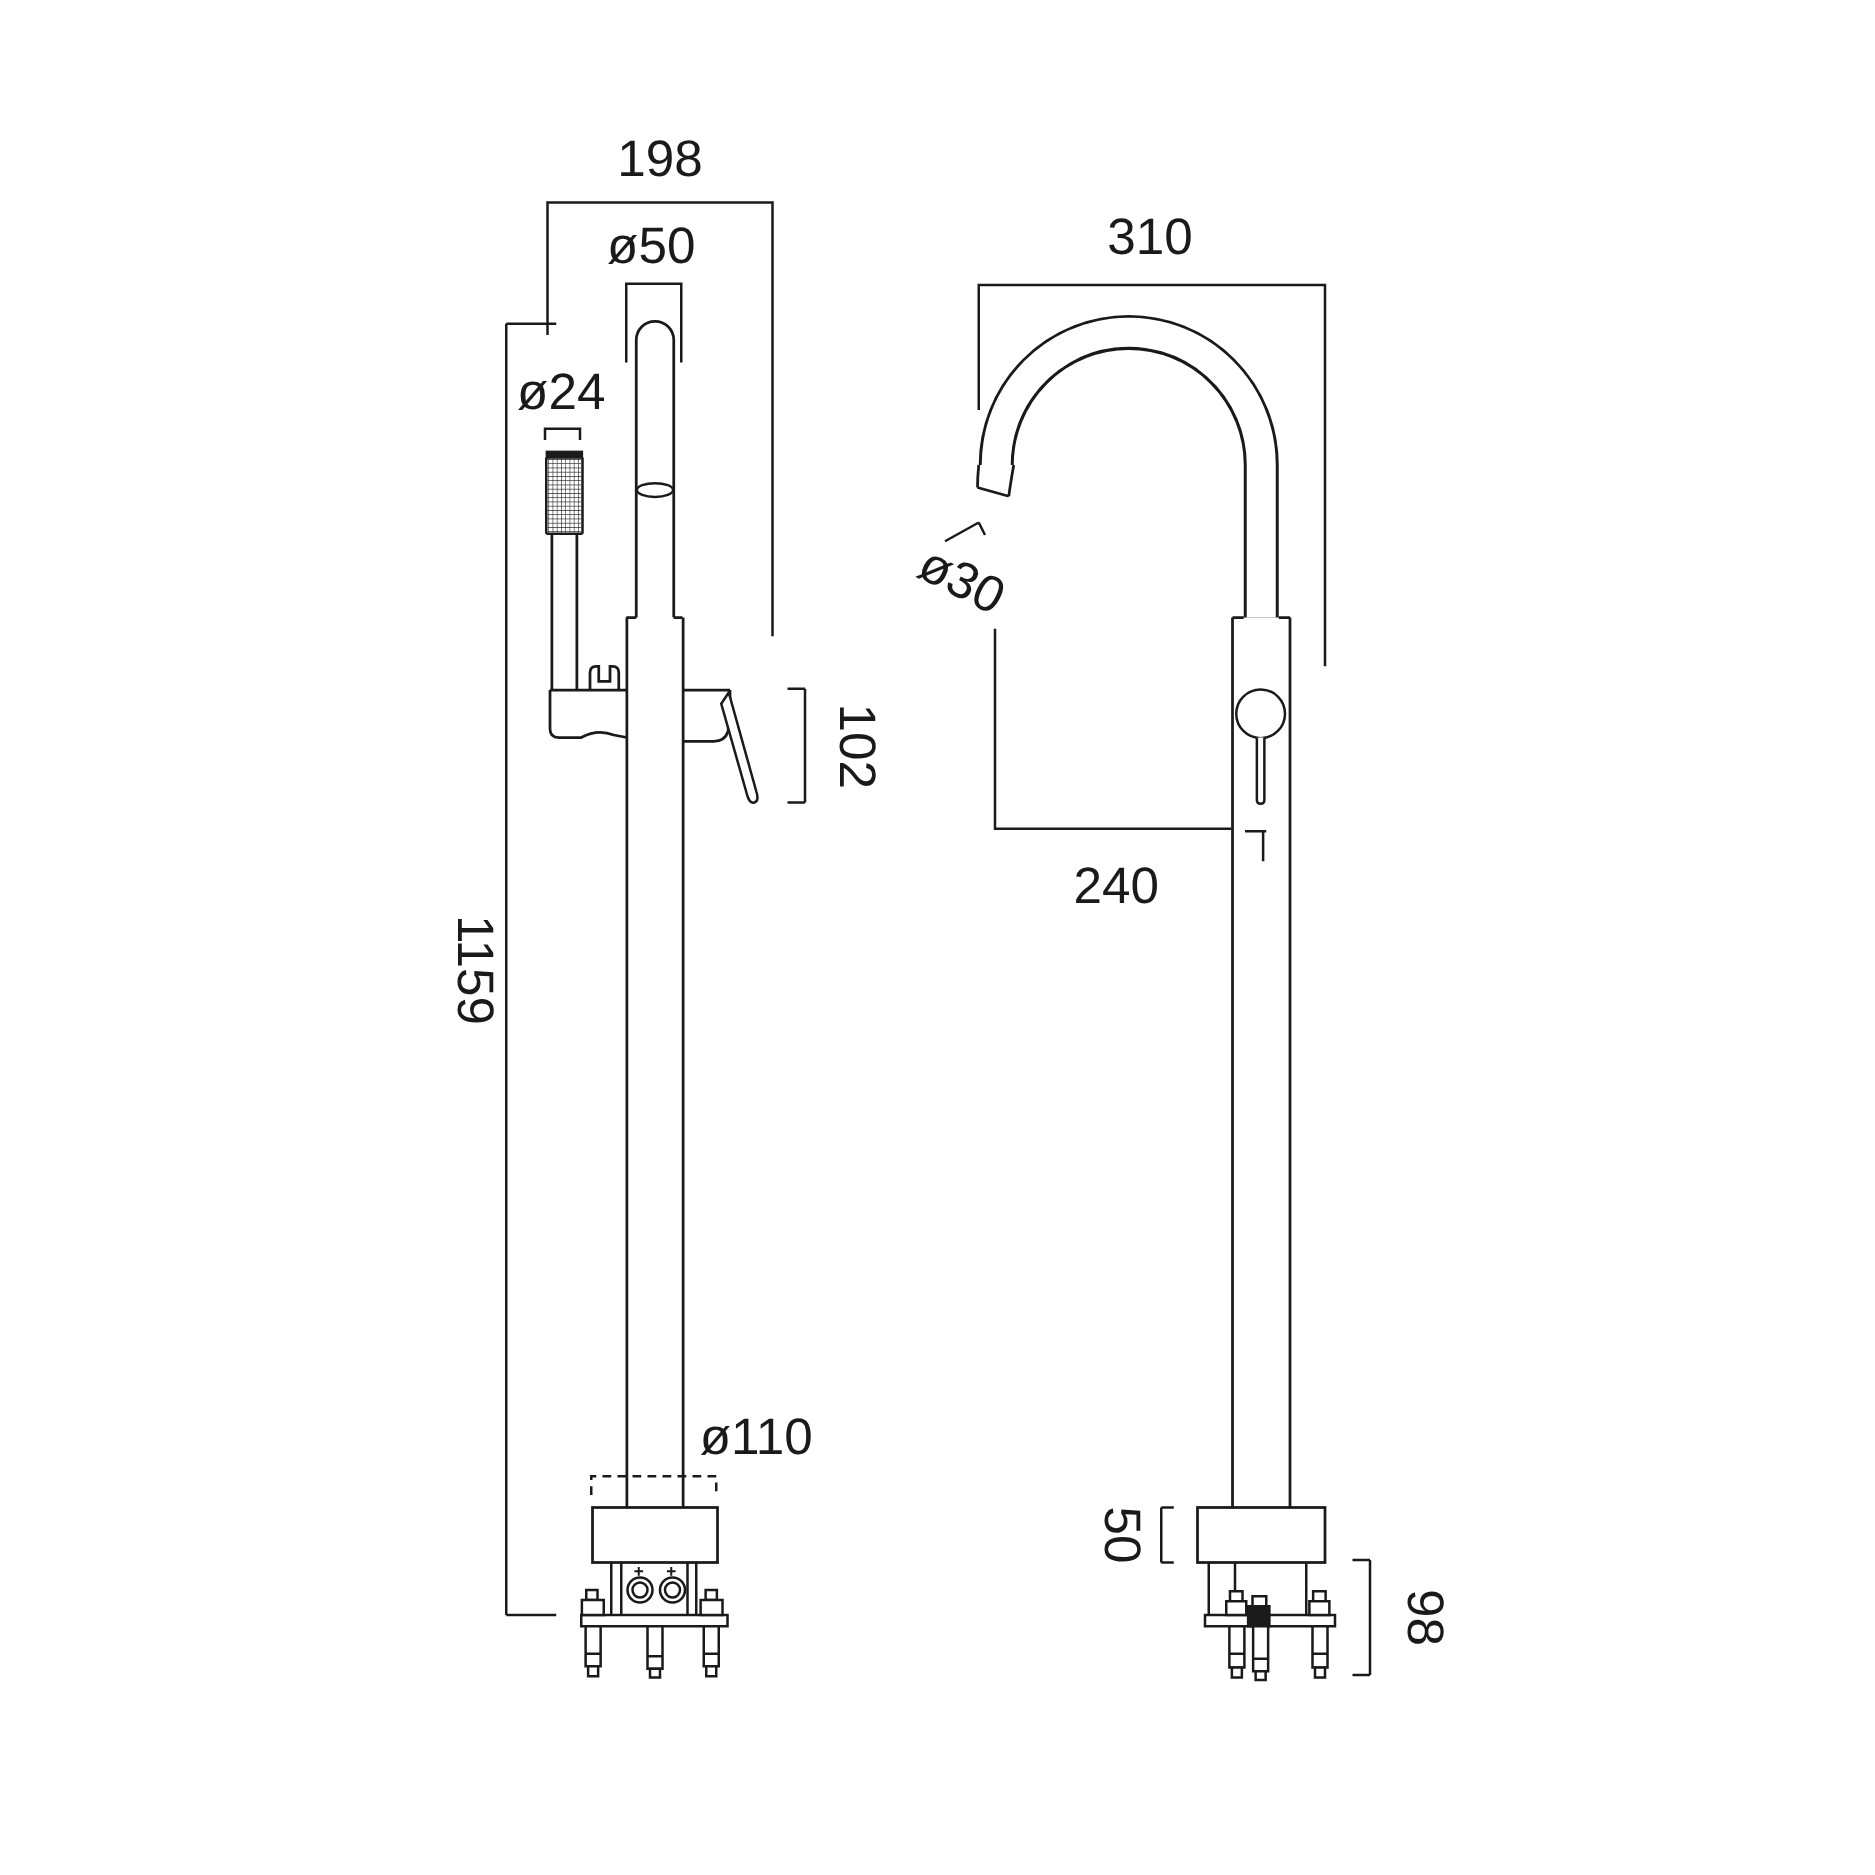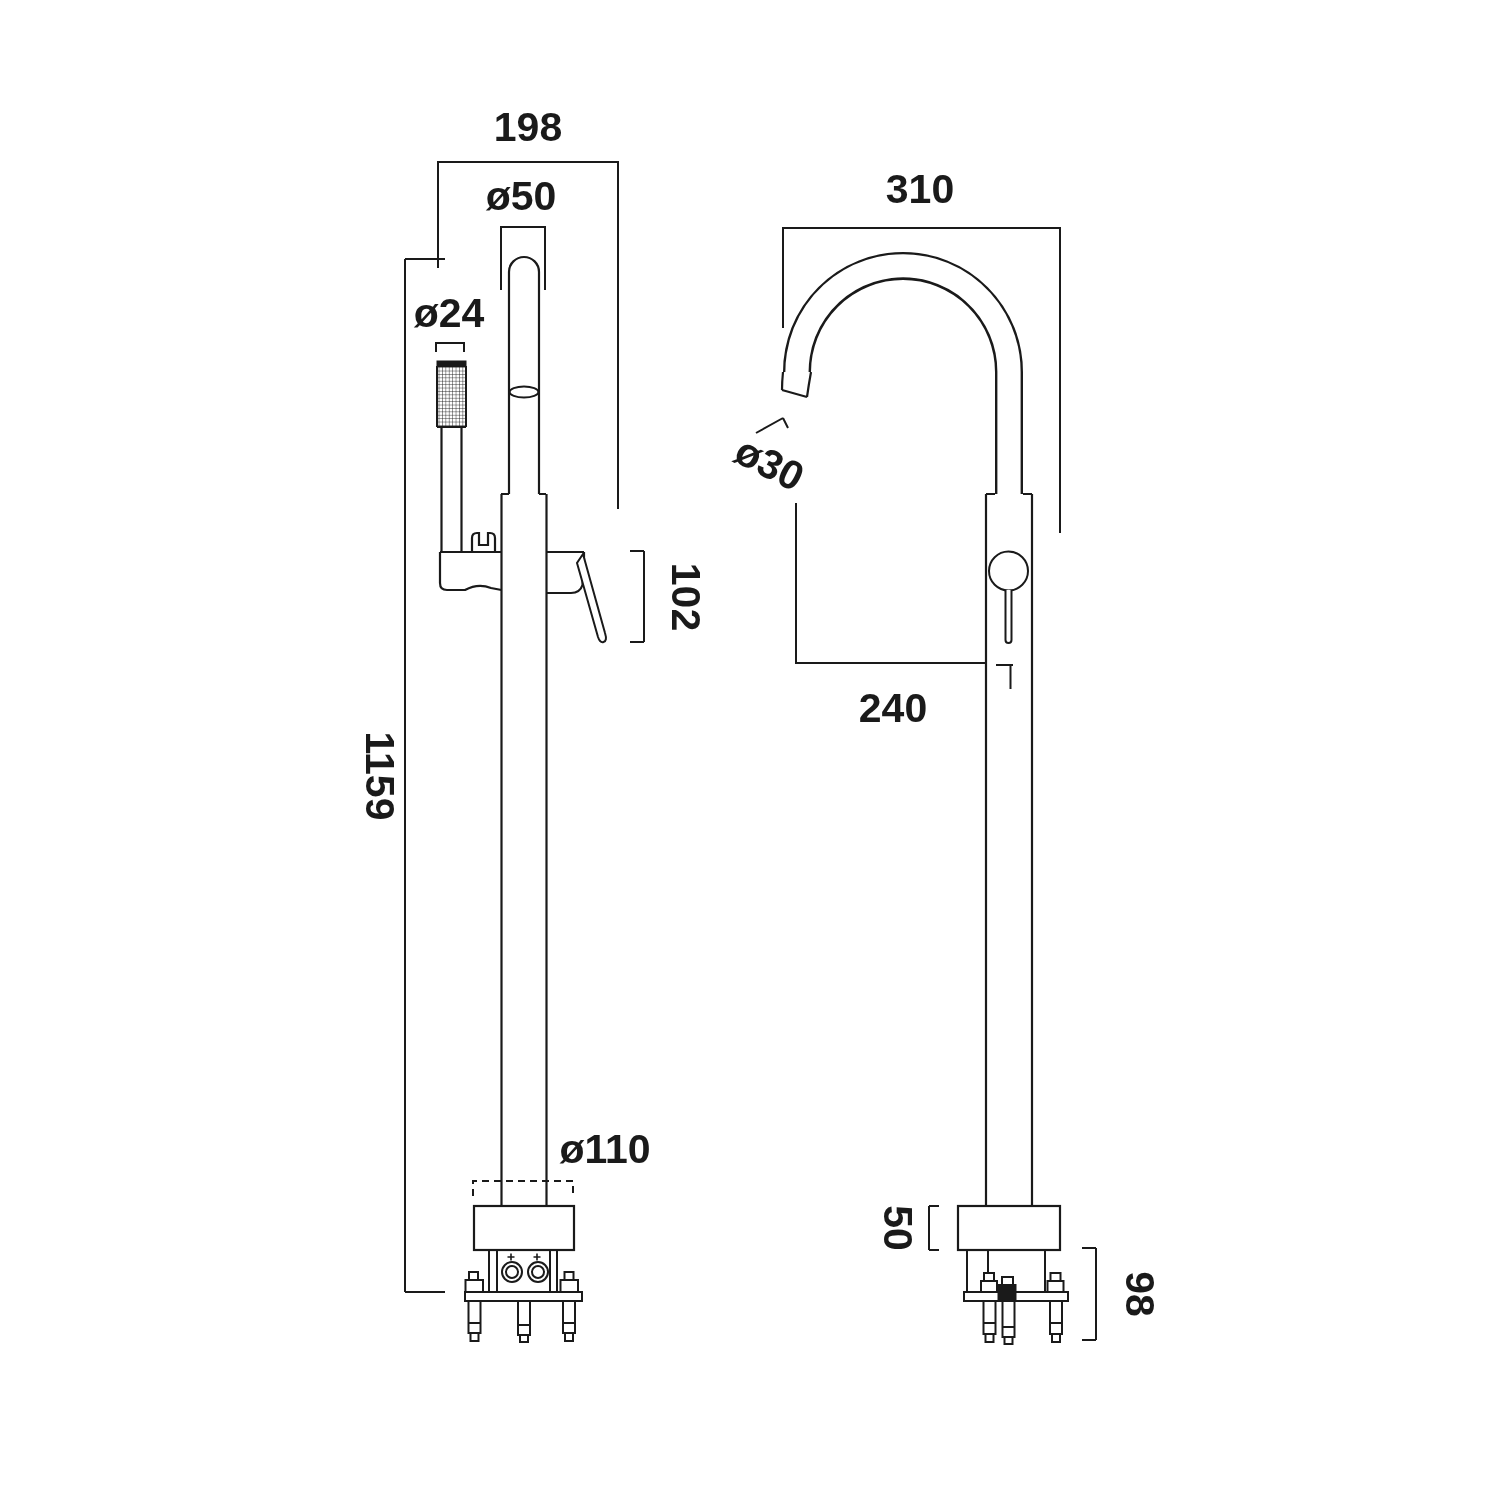--- a/index.html
+++ b/index.html
@@ -9,21 +9,20 @@
     height: 1500px;
     background: #ffffff;
     font-family: "Liberation Sans", sans-serif;
   }
   .canvas {
     position: relative;
     width: 1500px;
     height: 1500px;
     background: #ffffff;
     overflow: hidden;
-    font-weight: bold;
   }
   svg { display: block; }
   svg text {
     font-family: "Liberation Sans", sans-serif;
     font-size: 41px;
     fill: #1a1a1a;
   }
   .geo { stroke: #1a1a1a; stroke-width: 2.2; fill: none; }
   .geo-thin { stroke: #1a1a1a; stroke-width: 2; fill: none; }
   .geo-fill { stroke: #1a1a1a; stroke-width: 2; fill: #ffffff; }

